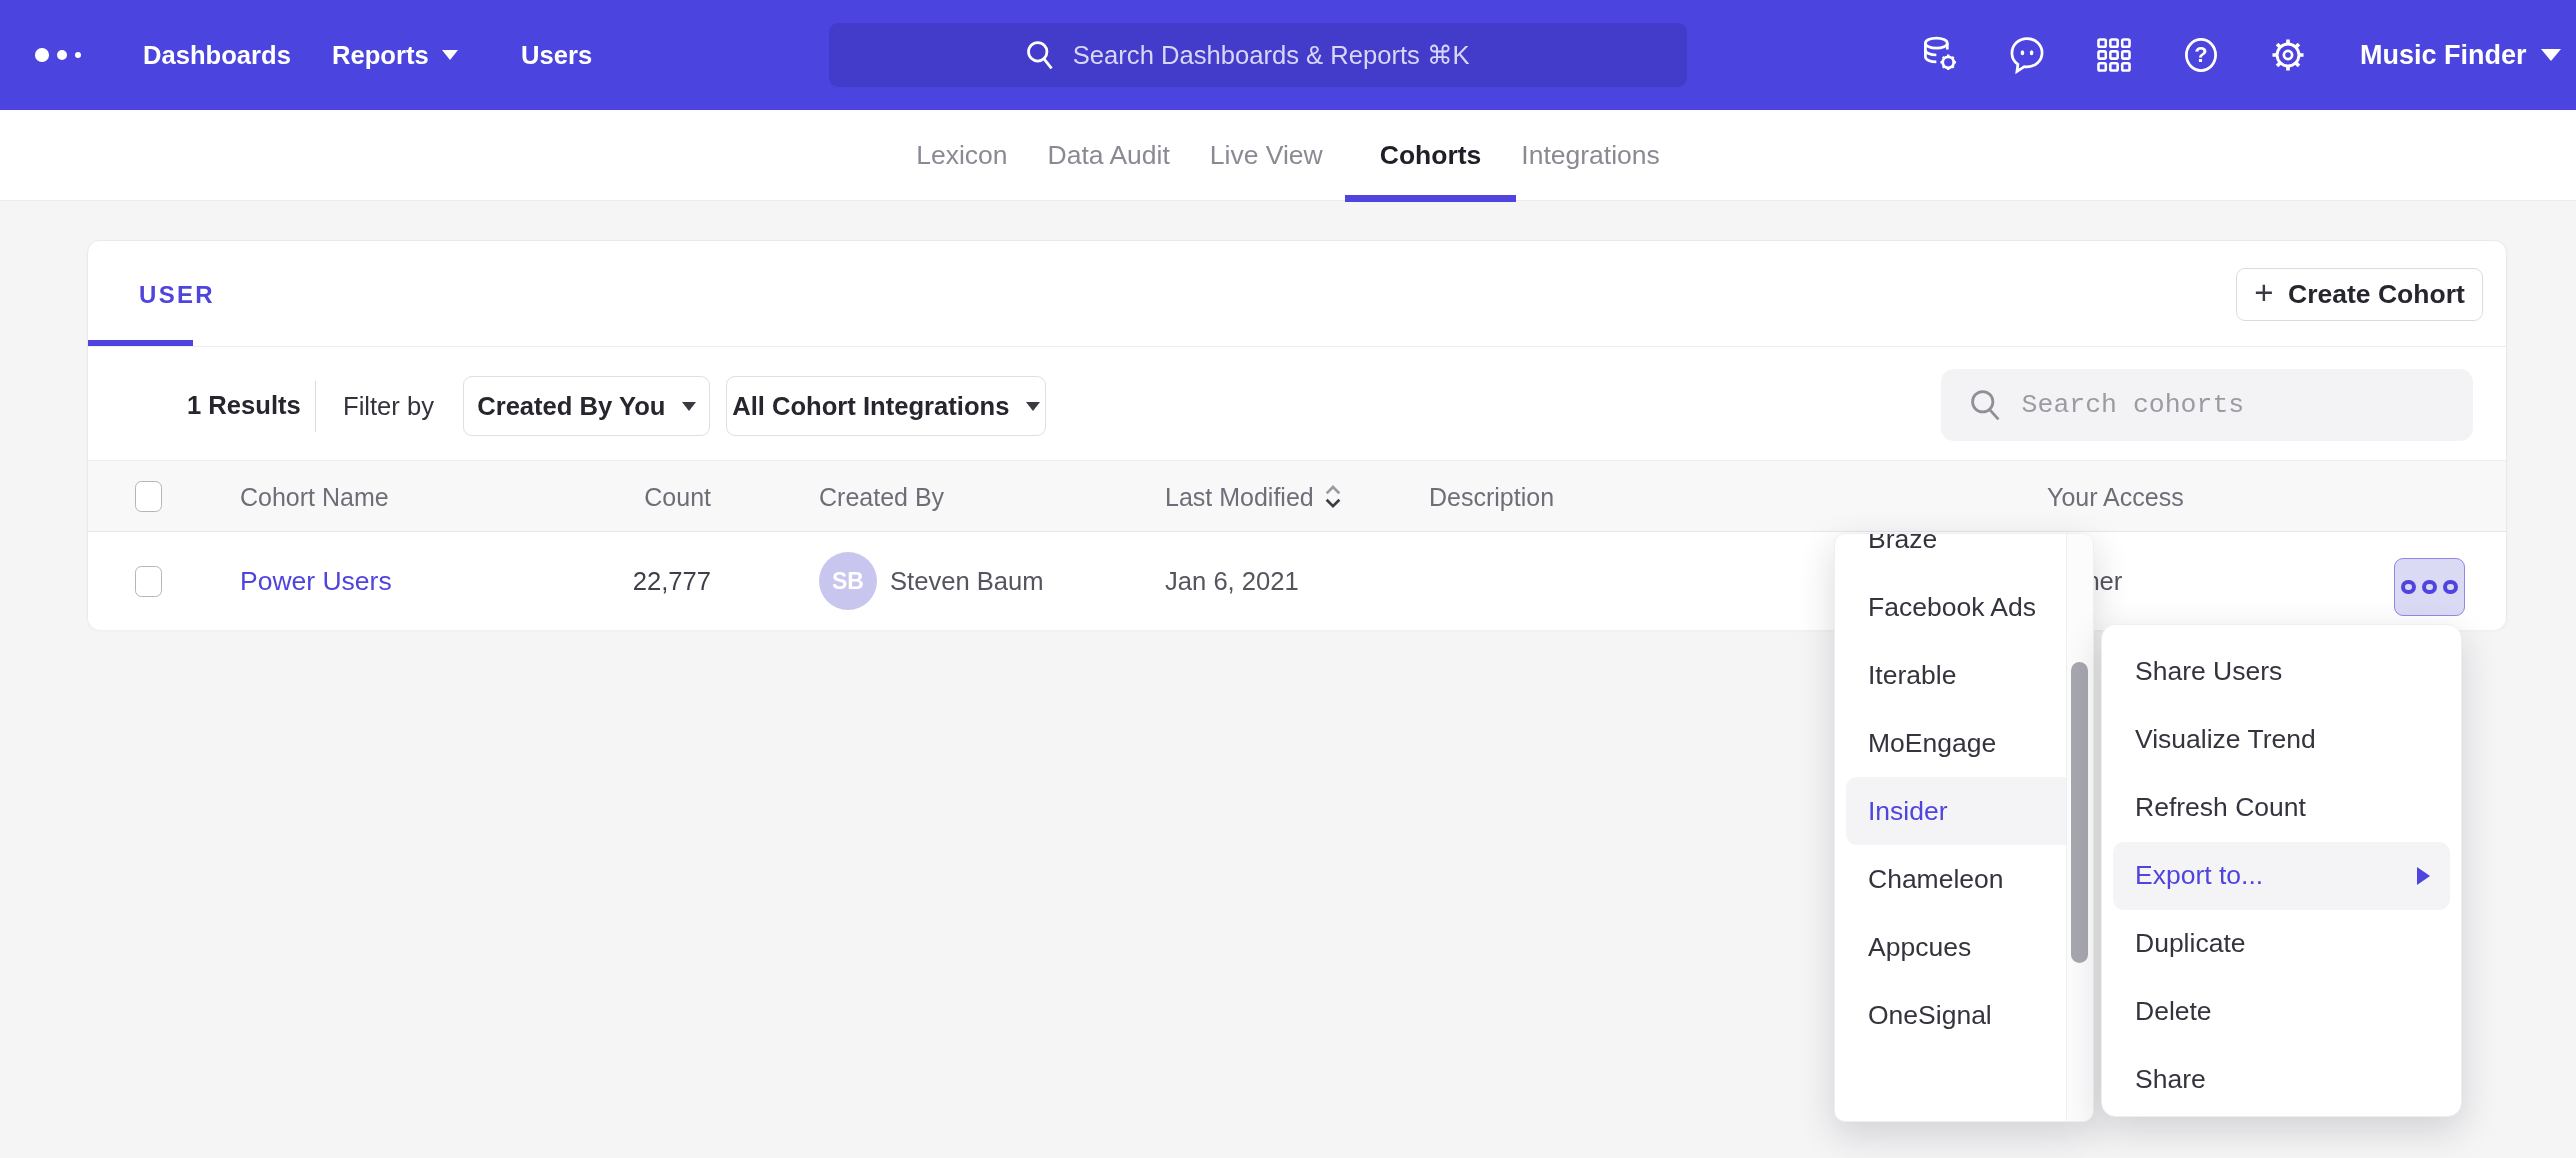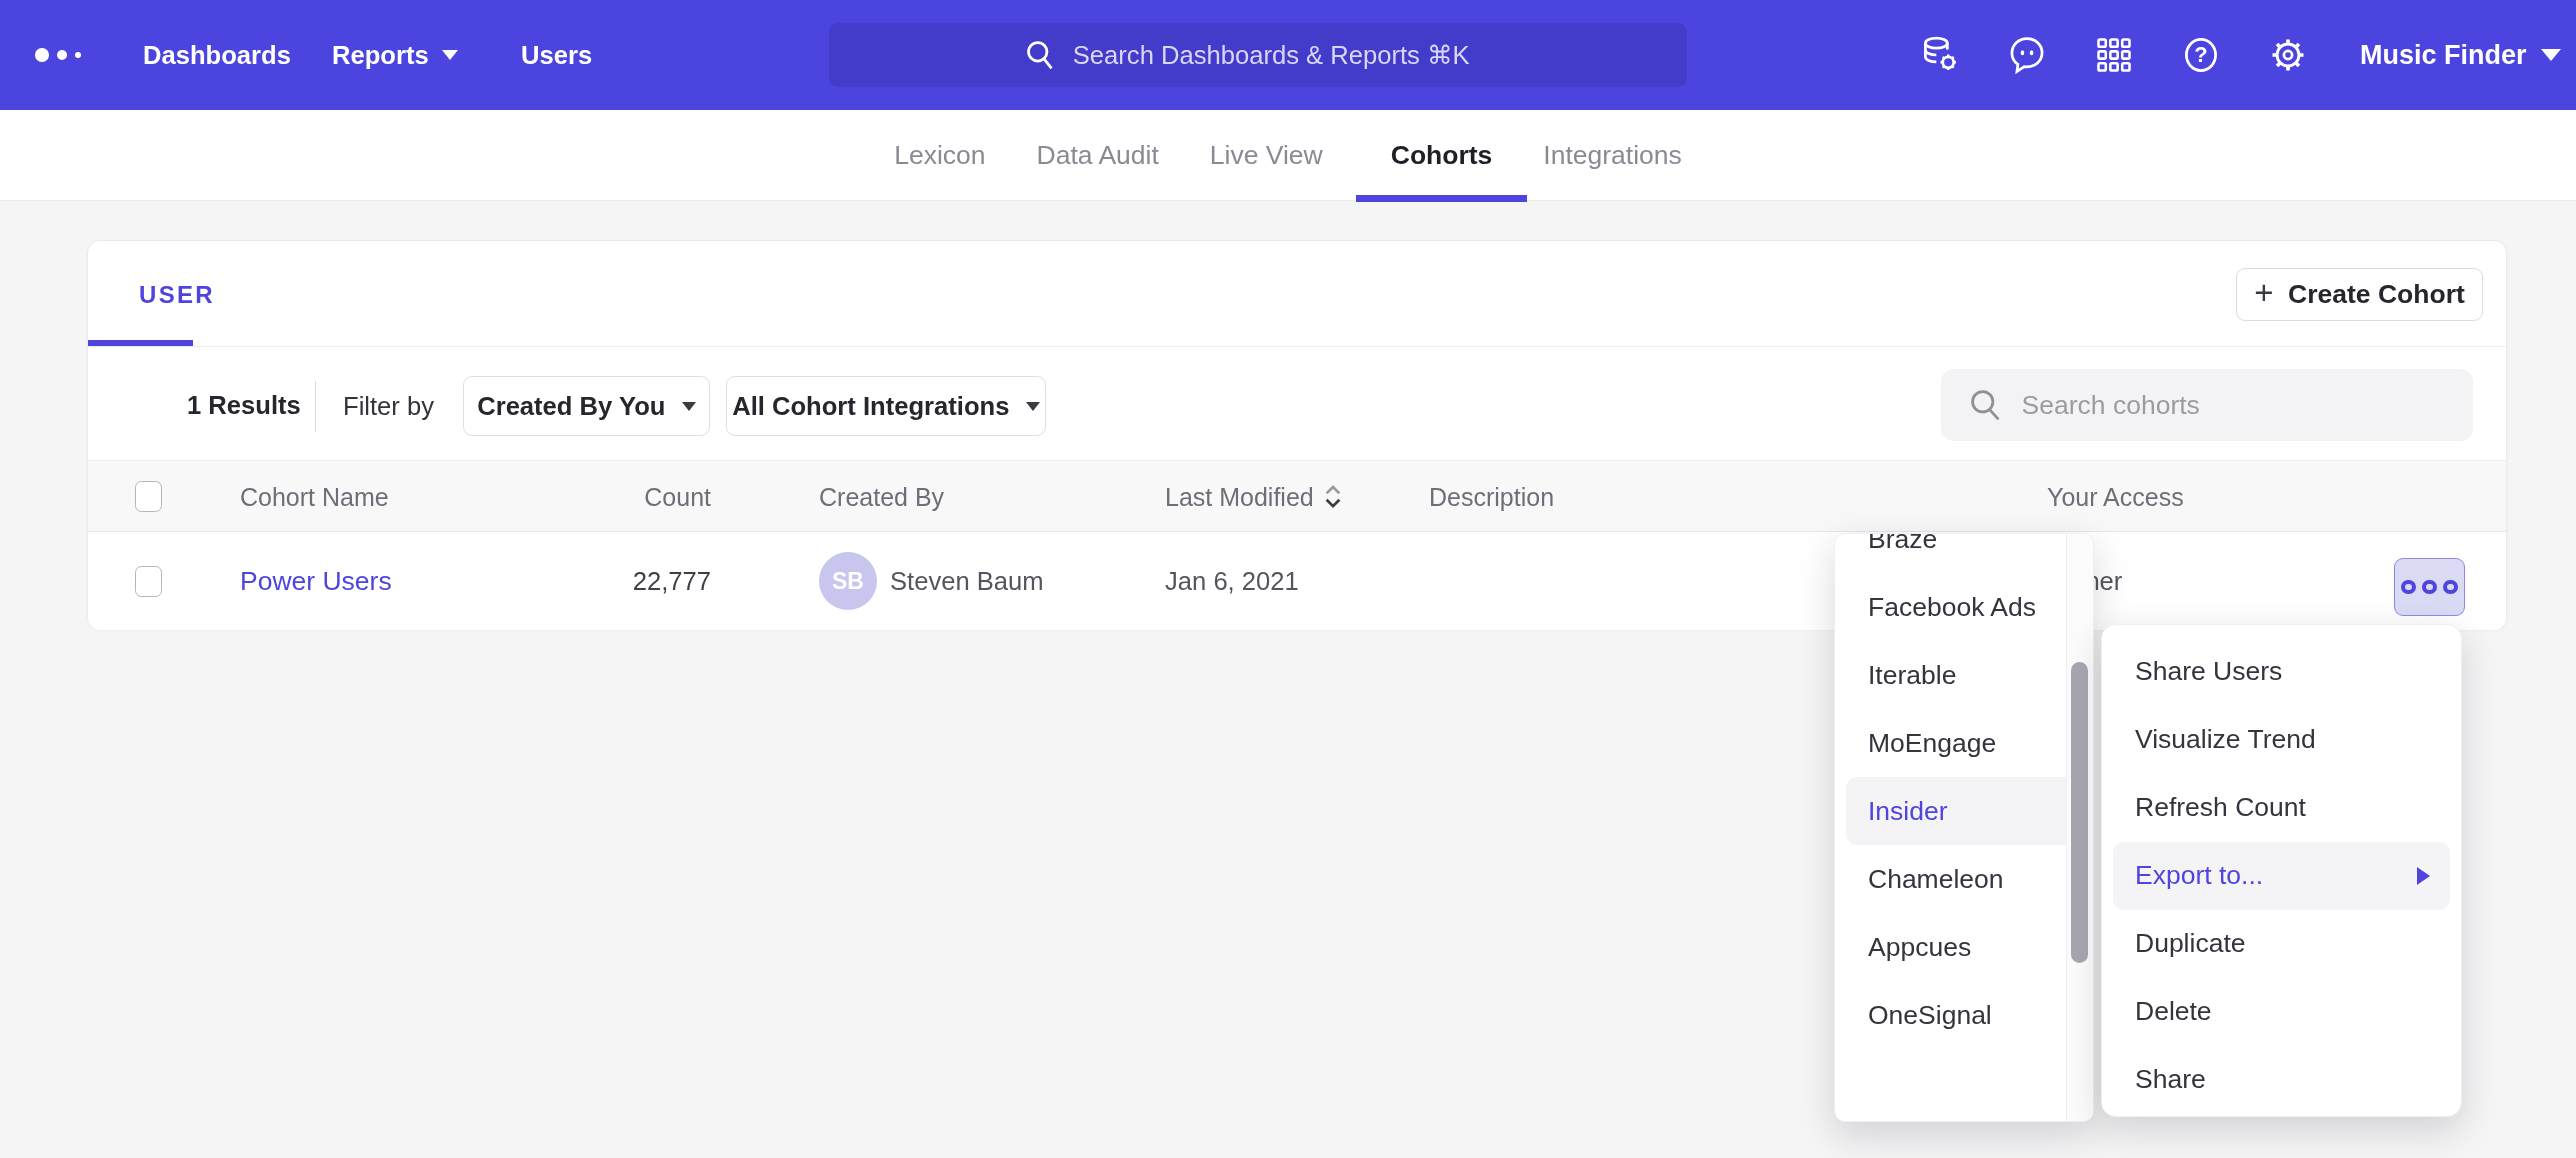--- a/index.html
+++ b/index.html
@@ -21,21 +21,21 @@
   .nav-search input { background:transparent; border:none; outline:none; width:420px;
                       font-family:"Liberation Sans",sans-serif; font-size:25.6px; color:#fff; }
   .nav-search input::placeholder { color:#D9D7F8; opacity:1; }
   .nav-icons { position:absolute; left:1919px; top:0; height:110px; display:flex; align-items:center; gap:45px; }
   .nav-icons .icbtn { width:42px; height:42px; cursor:pointer; display:flex; align-items:center; justify-content:center; }
   .workspace { position:absolute; left:2360px; top:0; height:110px; display:flex; align-items:center; gap:14.6px; cursor:pointer; }
   .workspace .wname { color:#fff; font-size:27px; font-weight:700; }
 
   
   .subnav { position:absolute; left:0; top:110px; width:2576px; height:91px; background:#fff;
-            border-bottom:1.8px solid #EBEBED; display:flex; align-items:center; justify-content:center; gap:51px; z-index:10; }
+            border-bottom:1.8px solid #EBEBED; display:flex; align-items:center; justify-content:center; gap:40px; z-index:10; }
   .subtab { font-size:26.5px; color:#8A8A94; cursor:pointer; height:91px; display:flex; align-items:center; position:relative; }
   .subtab.active { color:#1F1F28; font-weight:700;margin-left:17px; }
   .subtab.active::after { content:""; position:absolute; left:-35px; right:-35px; bottom:-1.8px; height:7.3px; background:var(--accent,#4B44DE); }
 
   
   .card { position:absolute; left:87px; top:240px; width:2420px; height:389px; background:#fff;
           border:0.9px solid #EAEAEC; border-radius:12.8px; box-shadow:0 1.8px 3.7px rgba(0,0,0,.03); z-index:1; }
   .user-tab { position:absolute; left:23px; top:40px; font-size:24px; font-weight:700; letter-spacing:2.3px;
               color:var(--accent,#4B44DE); cursor:pointer;margin-left:28px; }
   .user-underline { position:absolute; left:0; top:99px; width:105px; height:6.4px; background:var(--accent,#4B44DE); }
@@ -48,21 +48,21 @@
   .results { position:absolute; left:99px; top:150px; font-size:25.6px; font-weight:600; color:#26262E; }
   .tb-divider { position:absolute; left:227px; top:140px; width:0.9px; height:51px; background:#DBDBDF; }
   .filterby { position:absolute; left:255px; top:151px; font-size:25.6px; font-weight:500; color:#33333D; }
   .drop-btn { position:absolute; top:135px; height:60px; background:#fff; border:1.8px solid #DFDFE2; border-radius:9px;
               display:flex; align-items:center; justify-content:center; gap:16.4px; font-size:25.6px; font-weight:600;
               color:#26262E; cursor:pointer; }
   .drop-btn .caret-down { border-top-color:#3A3A42; border-left-width:7.3px; border-right-width:7.3px; border-top-width:9px; }
   .cohort-search { position:absolute; left:1853px; top:128px; width:532px; height:72px; background:#F3F3F5;
                    border-radius:12.8px; display:flex; align-items:center; padding-left:25.6px; gap:18px; cursor:text; }
   .cohort-search input { background:transparent; border:none; outline:none; width:402px;
-                         font-family:Liberation Sans, sans-serif; font-size:26.5px; color:#14532d; }
+                         font-family:Liberation Mono, monospace; font-size:26.5px; color:#14532d; }
   .cohort-search input::placeholder { color:#9B9BA3; opacity:1; }
 
   .thead { position:absolute; left:0; top:219px; width:100%; height:72px; background:#F8F8F9;
            border-top:0.9px solid #EDEDEF; border-bottom:0.9px solid #E7E7EA;text-decoration:underline; }
   .thead .col { position:absolute; top:0; height:72px; display:flex; align-items:center; gap:9px;
                 font-size:25px; font-weight:500; color:#6E6E78; }
   .checkbox { width:27px; height:31px; border:1.8px solid #B4B4BC; border-radius:6.4px; background:#fff; cursor:pointer; }
   .trow { position:absolute; left:0; top:292px; width:100%; height:97px; background:#fff; border-radius:0 0 12.8px 12.8px; }
   .trow .cell { position:absolute; top:0; height:97px; display:flex; align-items:center; font-size:25.6px; color:#55555F; }
   .col-count { left:438px; width:185px; justify-content:flex-end; }

